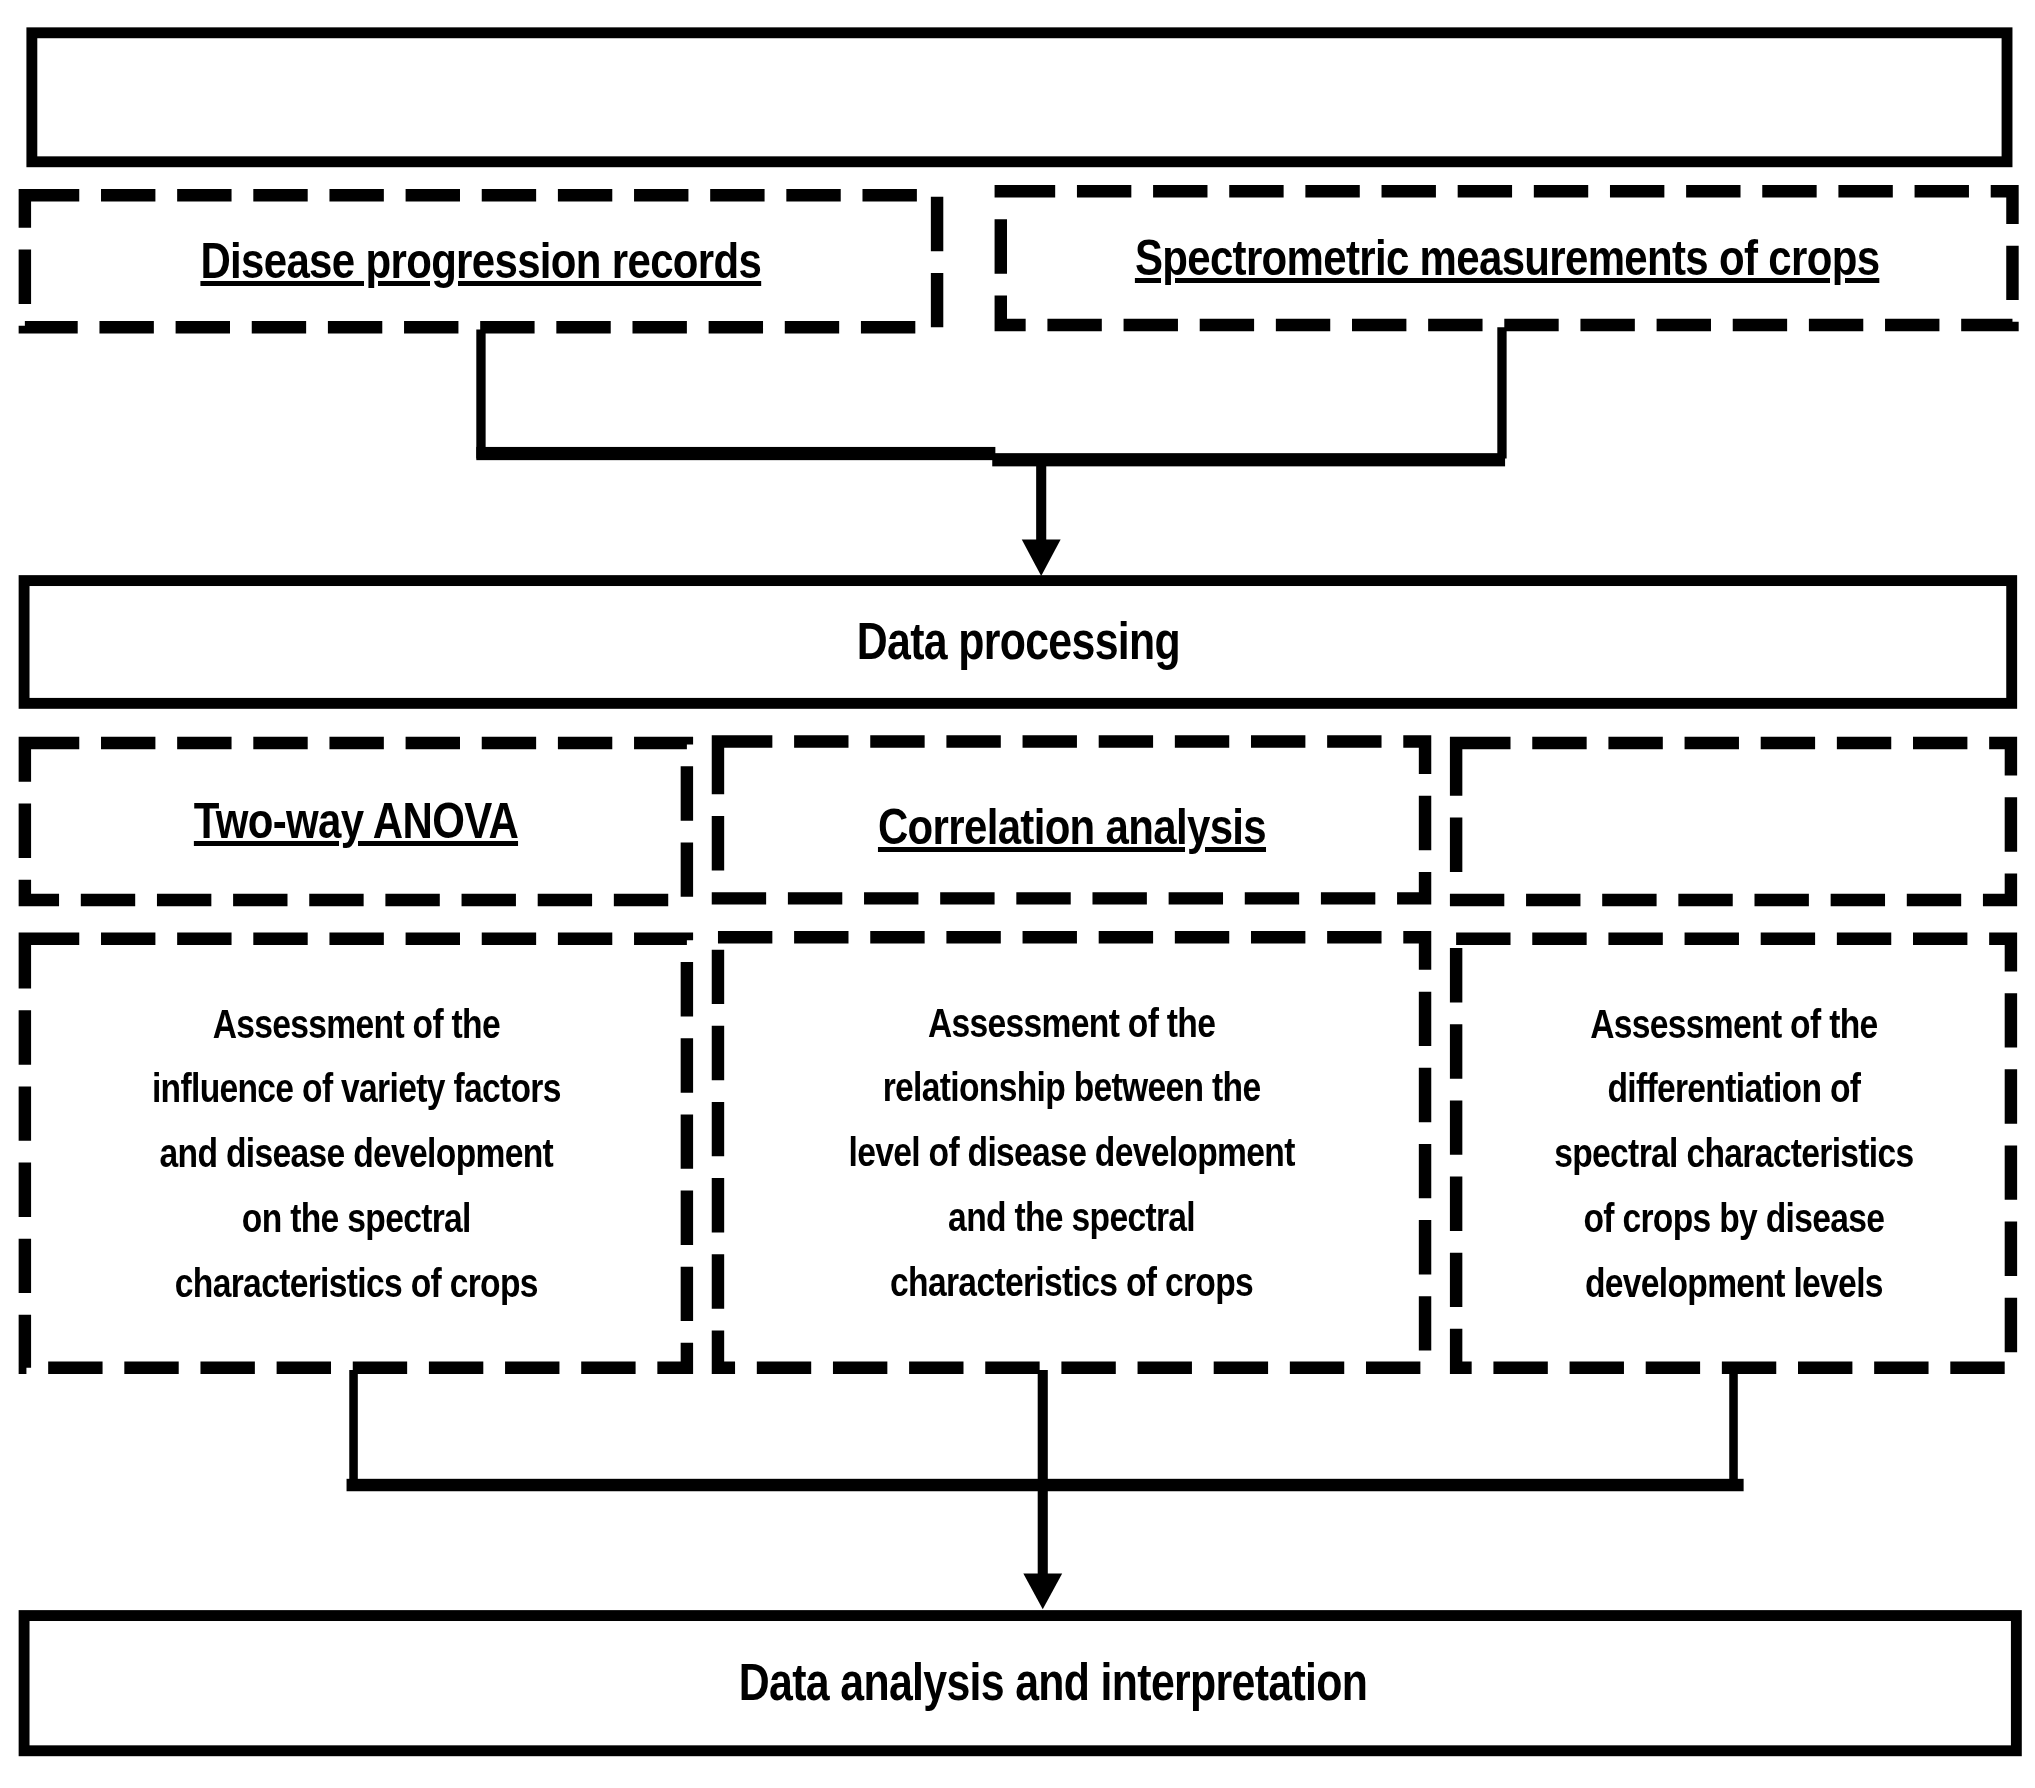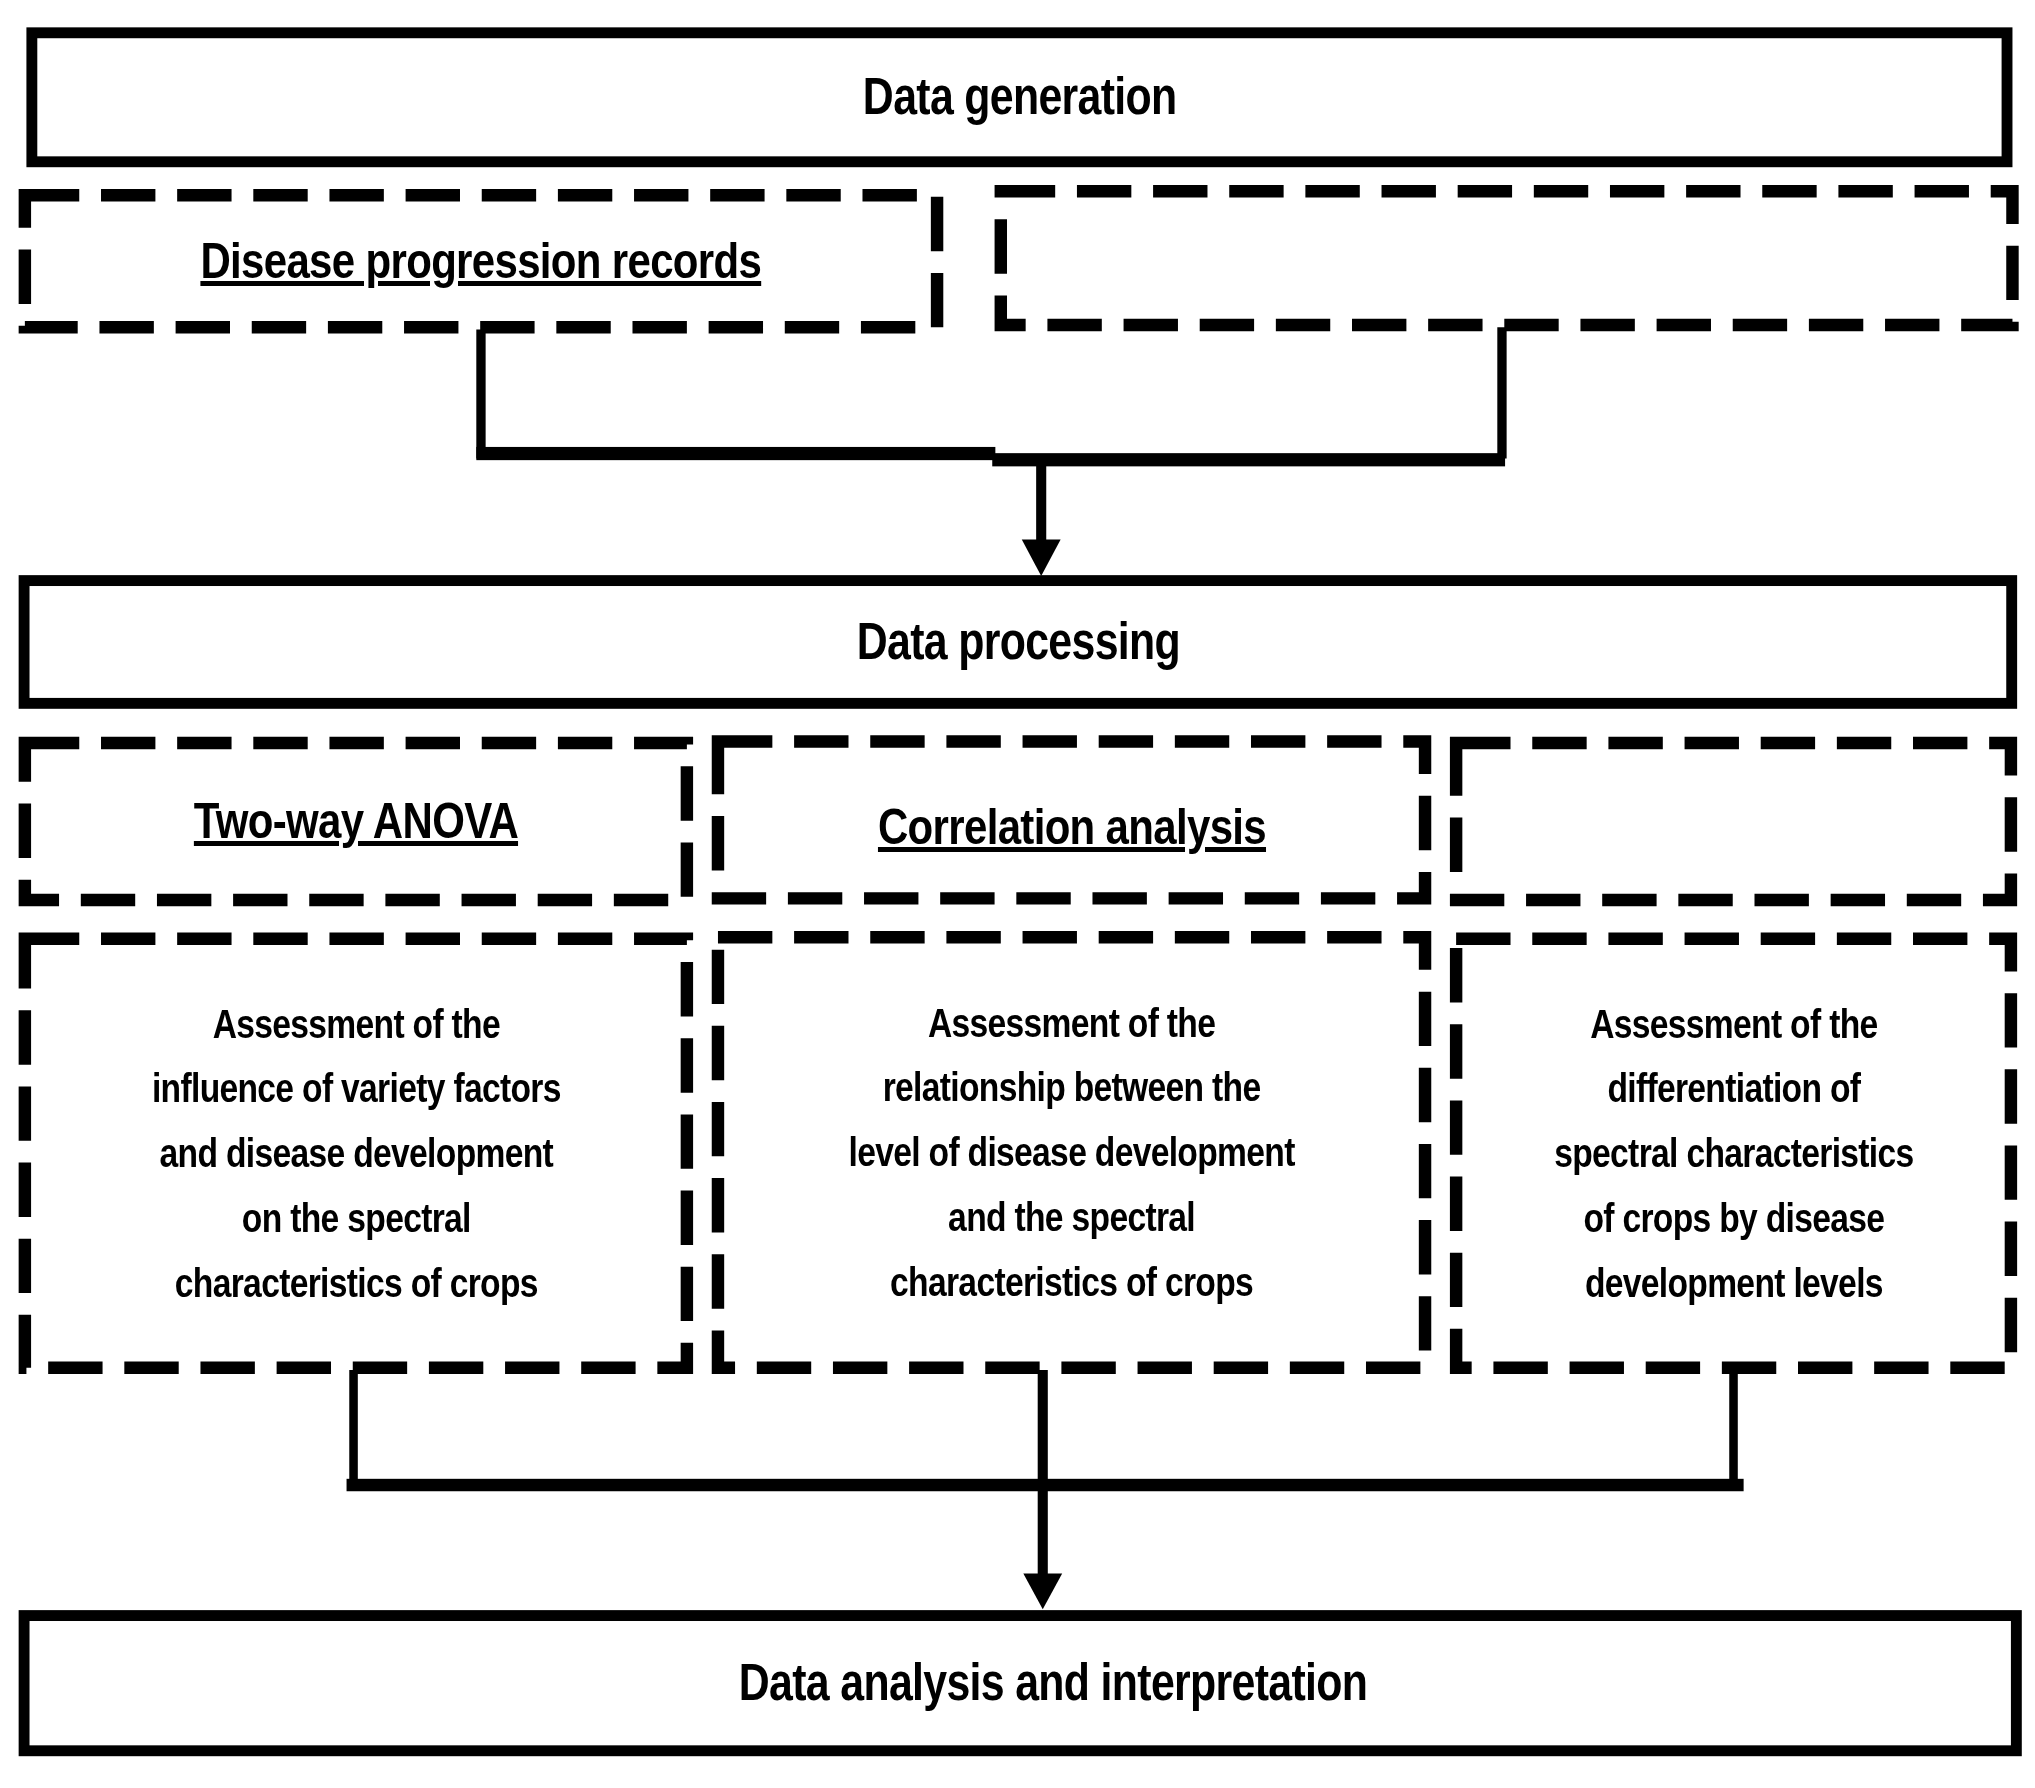--- a/index.html
+++ b/index.html
@@ -91,28 +91,28 @@
     <line class="wire" x1="1340" y1="592" x2="1340" y2="700" stroke-width="13"></line>
     <polygon class="head" points="1315,694 1365,694 1340,741"></polygon>
 
     <line class="wire" x1="455" y1="1763" x2="455" y2="1912" stroke-width="11"></line>
     <line class="wire" x1="2231" y1="1763" x2="2231" y2="1912" stroke-width="11"></line>
     <rect class="bar" x="446" y="1903" width="1798" height="16"></rect>
     <line class="wire" x1="1342" y1="1763" x2="1342" y2="2030" stroke-width="13"></line>
     <polygon class="head" points="1317,2025 1367,2025 1342,2071"></polygon>
   </svg>
 
-  <div class="bt b-gen title-text">
-    <span class="tx">Data generation</span>
-  </div>
 
   <div class="bt b-disease label-text">
     <span class="tx">Disease progression records</span>
   </div>
 
+  <div class="bt b-spectro label-text">
+    <span class="tx">Spectrometric measurements of crops</span>
+  </div>
 
   <div class="bt b-proc title-text">
     <span class="tx">Data processing</span>
   </div>
 
   <div class="bt b-anova label-text">
     <span class="tx">Two-way ANOVA</span>
   </div>
 
   <div class="bt b-corr label-text">

